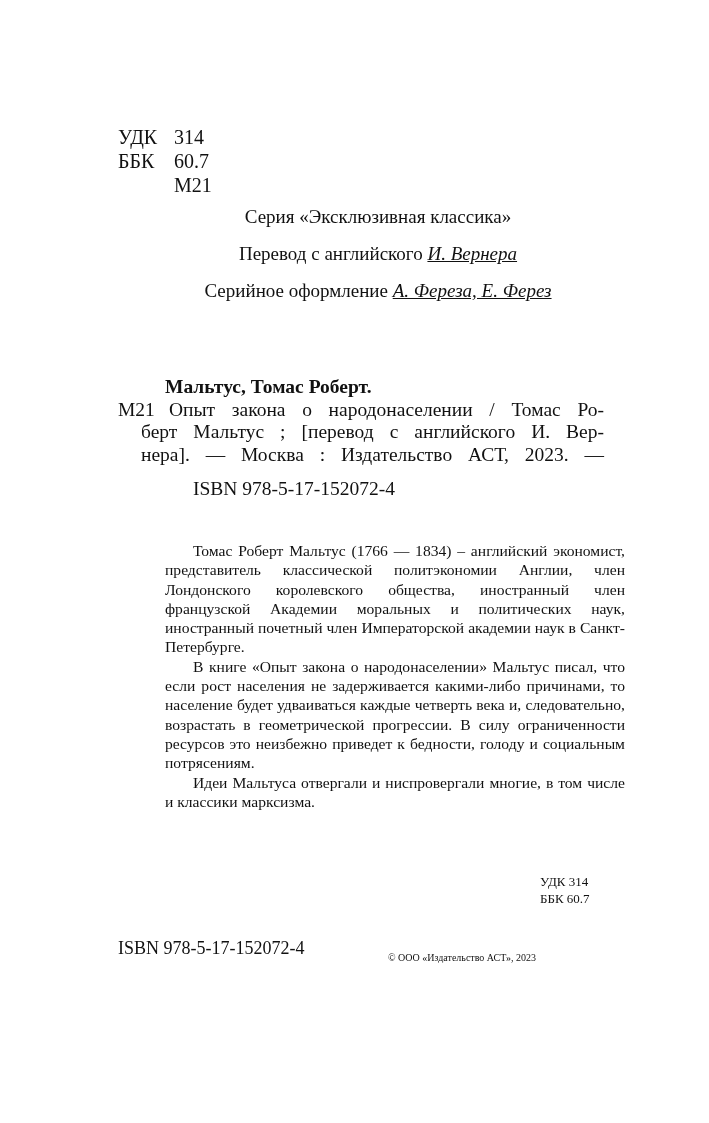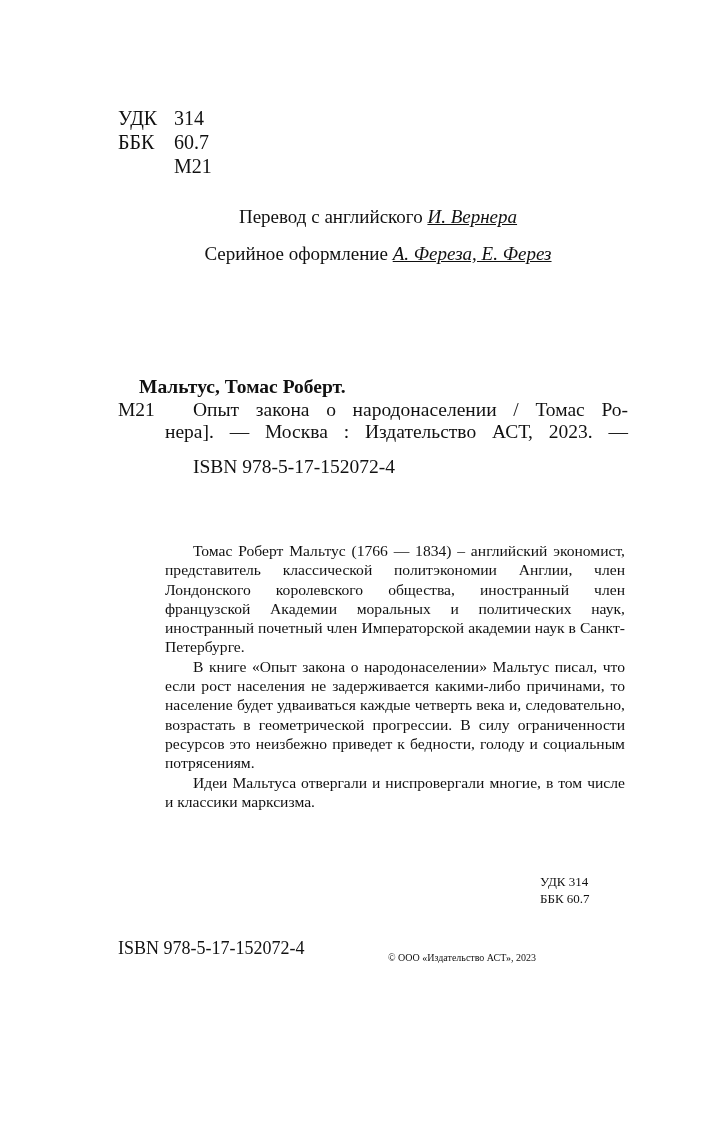--- a/index.html
+++ b/index.html
@@ -15,50 +15,52 @@
   .biblio { font-size: 19.5px; line-height: 22.5px; }
   .biblio .author { font-weight: bold; }
   .biblio .body { text-align: justify; text-align-last: left; }
   .annot { left: 165px; width: 460px; font-size: 15.6px; line-height: 19.3px; text-align: justify; }
   .annot p { margin: 0; text-indent: 28px; }
   .bold { font-weight: normal; }
 </style>
 </head>
 <body>
 
-<div class="abs cls" style="left:118px; top:106px;">
+<div class="abs cls" style="left:118px; top:125px;">
   <div class="row">
     <span class="k">УДК</span>
     <span>314</span>
   </div>
   <div class="row">
     <span class="k">ББК</span>
     <span>60.7</span>
   </div>
   <div class="row">
     <span class="k"></span>
     <span>М21</span>
   </div>
 </div>
 
 <div class="abs credits" style="top:198px;">
+  <div>Серия «Эксклюзивная классика»</div>
   <div>
     <span>Перевод с английского </span><i>И. Вернера</i>
   </div>
   <div>
     <span>Серийное оформление </span><i>А. Фереза, Е. Ферез</i>
   </div>
 </div>
 
 <div class="abs biblio" style="left:118px; top:376px; width:512px;">
-  <div class="author" style="margin-left:21px;">Мальтус, Томас Роберт.</div>
+  <div class="author" style="margin-left:47px;">Мальтус, Томас Роберт.</div>
   <div style="position:relative;">
     <span class="abs" style="left:0; top:0;">М21</span>
-    <div style="margin-left:47px; width:463px;">
+    <div style="margin-left:23px; width:463px;">
       <div class="body" style="text-indent:28px; text-align-last:justify;">Опыт закона о народонаселении / Томас Ро-</div>
+      <div class="body" style="text-align-last:justify;">берт Мальтус ; [перевод с английского И. Вер-</div>
       <div class="body" style="text-align-last:justify;">нера]. — Москва : Издательство АСТ, 2023. —</div>
     </div>
   </div>
   <div style="margin-left:75px; margin-top:12px;">ISBN 978-5-17-152072-4</div>
 </div>
 
 <div class="abs annot" style="top:541px;">
   <p>Томас Роберт Мальтус (1766 — 1834) – английский экономист, представитель классической политэкономии Англии, член Лондонского королевского общества, иностранный член французской Академии моральных и политических наук, иностранный почетный член Императорской академии наук в Санкт-Петербурге.</p>
   <p>В книге «Опыт закона о народонаселении» Мальтус писал, что если рост населения не задерживается какими-либо причинами, то население будет удваиваться каждые четверть века и, следовательно, возрастать в геометрической прогрессии. В силу ограниченности ресурсов это неизбежно приведет к бедности, голоду и социальным потрясениям.</p>
   <p>Идеи Мальтуса отвергали и ниспровергали многие, в том числе и классики марксизма.</p>

